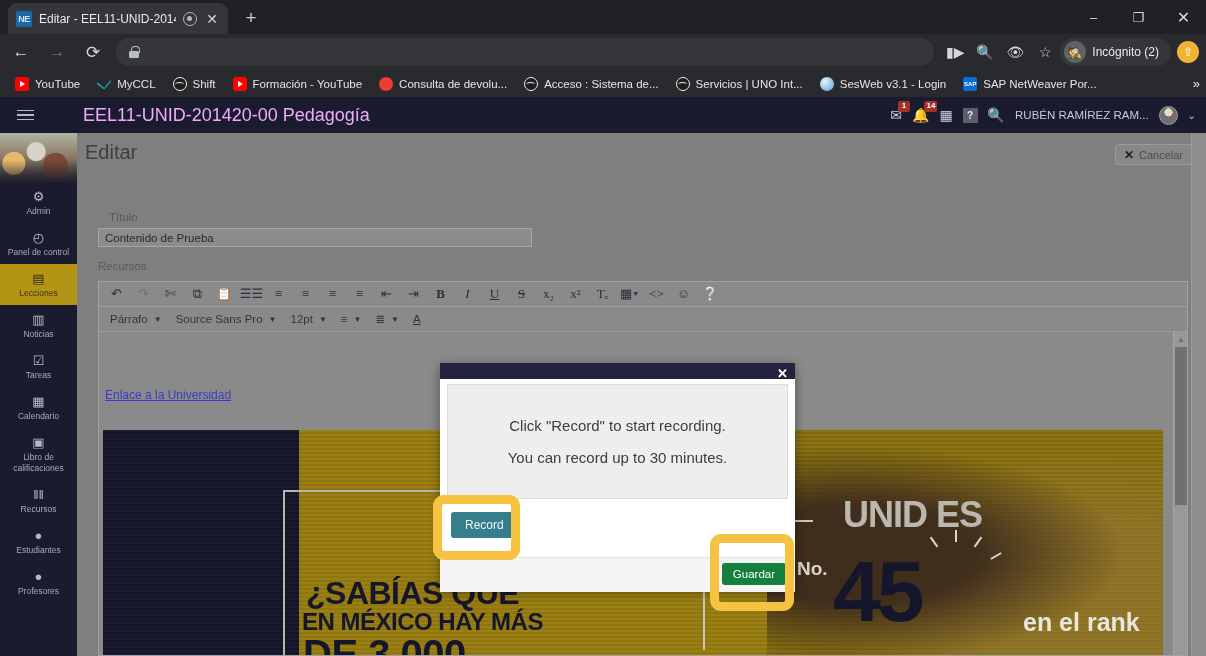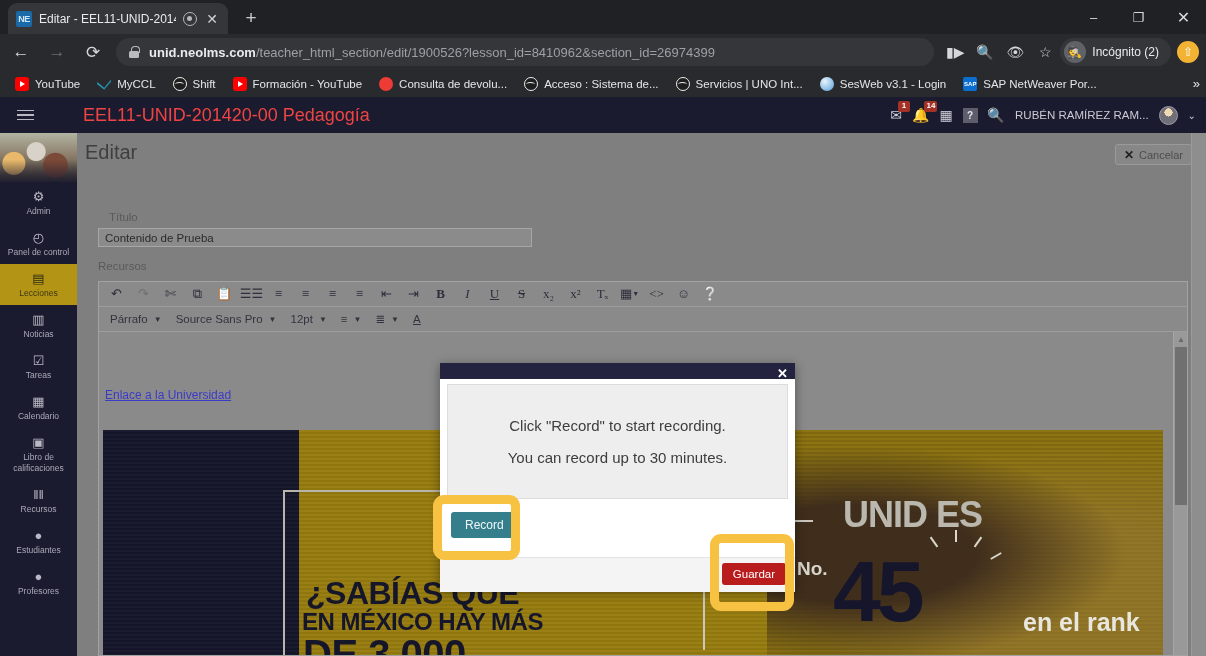--- a/index.html
+++ b/index.html
@@ -159,21 +159,21 @@
   .neo-topbar {
     position: absolute; top: 0; left: 0; width: 1206px; height: 36px;
     background: #1b1b2f; display: flex; align-items: center;
   }
   .hamburger {
     width: 50px; height: 36px; display: flex; flex-direction: column;
     align-items: center; justify-content: center; gap: 3px;
   }
   .hamburger i { display: block; width: 17px; height: 1.6px; background: #b9b9c4; }
   .course-title {
-    color: #ef4444; font-size: 18px; font-weight: 400; padding-left: 33px;
+    color: #f0abfc; font-size: 18px; font-weight: 400; padding-left: 33px;
     white-space: nowrap;
     text-align: right;
   }
   .neo-top-right {
     margin-left: auto; display: flex; align-items: center; gap: 10px;
     padding-right: 10px; height: 36px;
   }
   .topico { position: relative; color: #cfd0db; font-size: 14px; line-height: 1; }
   .badge {
     position: absolute; top: -7px; right: -8px; background: #a33126; color: #fff;
@@ -364,21 +364,21 @@
   .record-btn {
     position: absolute; left: 11px; top: 13px; background: #357f8c; color: #eef6f8;
     font-size: 12px; padding: 6px 14px; border: none; border-radius: 3px;
     font-family: "Liberation Sans", sans-serif;
   }
   .modal-foot {
     height: 35px; background: #f4f4f4; border-top: 1px solid #e4e4e4;
     position: relative;
   }
   .guardar-btn {
-    position: absolute; right: 9px; top: 5px; background: #b91c1c; color: #fff;
+    position: absolute; right: 9px; top: 5px; background: #15803d; color: #fff;
     font-size: 11.5px; padding: 5px 11px; border: none; border-radius: 3px;
     font-family: "Liberation Sans", sans-serif;
   }
 
   
   .hl {
     position: absolute; border: 9px solid #f7c242; border-radius: 11px;
     pointer-events: none;
   }
   .hl-record { left: 433px; top: 398px; width: 87px; height: 65px; }
@@ -409,23 +409,20 @@
       <div class="win-btn close">✕</div>
     </div>
   </div>
 
   <div class="chrome-toolbar">
     <div class="nav-btn">←</div>
     <div class="nav-btn disabled">→</div>
     <div class="nav-btn">⟳</div>
     <div class="omnibox">
       <span class="lock-icon"></span>
-      <span class="url">
-        <span class="host">unid.neolms.com</span><span class="path">/teacher_html_section/edit/1900526?lesson_id=8410962&amp;section_id=26974399</span>
-      </span>
     </div>
     <div class="omni-icons">
       <div class="omni-ico">▮▶</div>
       <div class="omni-ico">🔍</div>
       <div class="omni-ico">👁</div>
       <div class="omni-ico">☆</div>
     </div>
     <div class="incognito-pill">
       <span class="incog-avatar">🕵</span>
       <span class="incog-label">Incógnito (2)</span>

